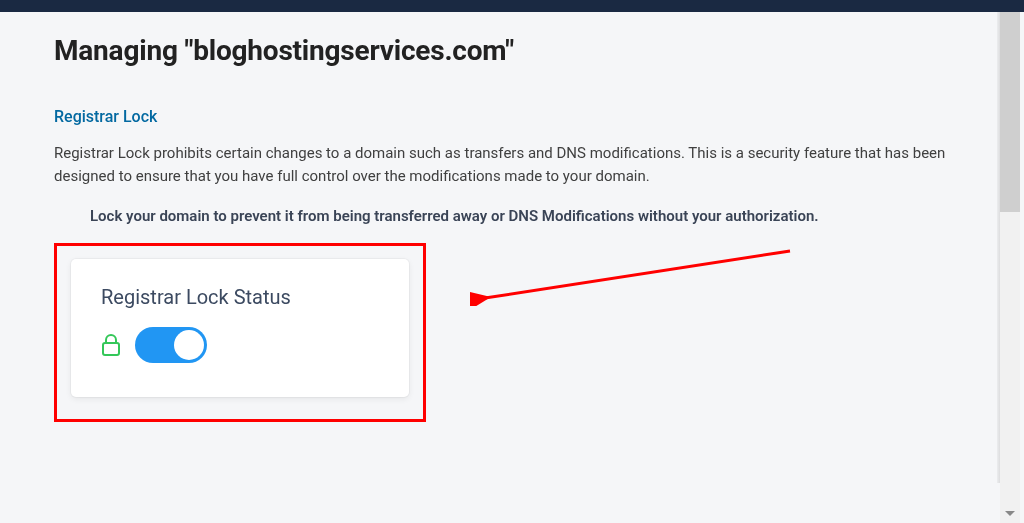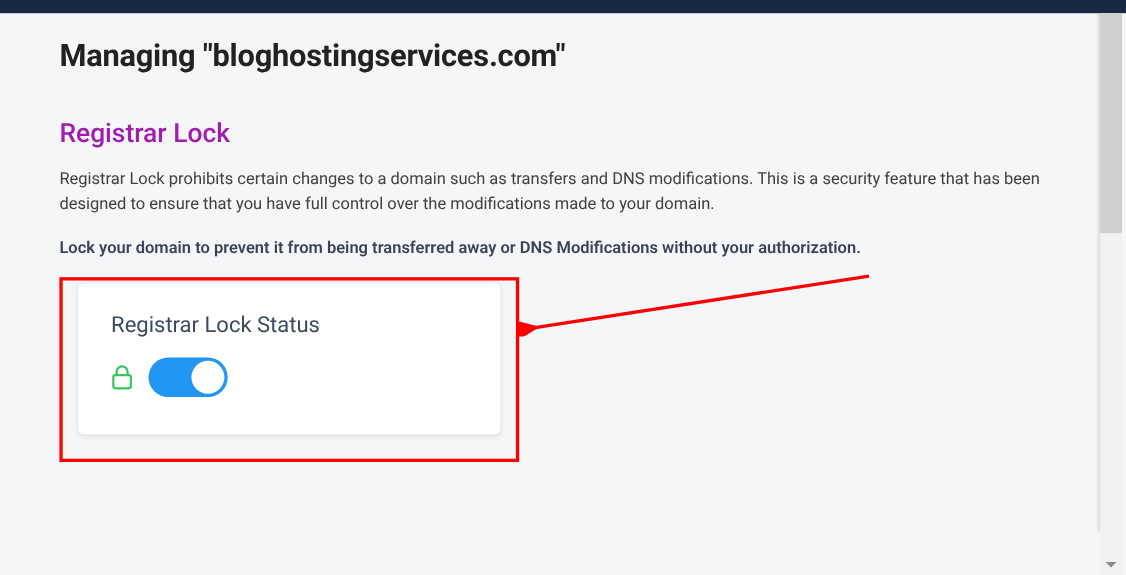--- a/index.html
+++ b/index.html
@@ -21,43 +21,44 @@
       position: relative;
     }
     .page-title {
       font-size: 28px;
       font-weight: 700;
       color: #222;
       margin-bottom: 40px;
       letter-spacing: -0.2px;
     }
     .section-heading {
-      font-size: 24px;
+      font-size: 16px;
       font-weight: 500;
-      color: #a21caf;
+      color: #0369a1;
       margin-bottom: 16px;
     }
     .description {
       font-size: 15px;
       line-height: 1.55;
       color: #404040;
       margin-bottom: 18px;
       max-width: 900px;
     }
     .bold-description {
       font-size: 15px;
       font-weight: 600;
       color: #3a4456;
       margin-bottom: 18px;
       max-width: 900px;
+      margin-left: 36px;
     }
     .card-outline {
       border: 3px solid #ff0000;
-      padding: 2px 14px 22px 14px;
-      width: 418px;
+      padding: 13px 14px 22px 14px;
+      width: 372px;
       display: inline-block;
     }
     .card {
       background: #fff;
       border-radius: 5px;
       box-shadow: 0 2px 6px rgba(0,0,0,0.07), 0 0 0 1px rgba(0,0,0,0.03);
       padding: 26px 30px 34px 30px;
       width: 100%;
     }
     .card-title {

